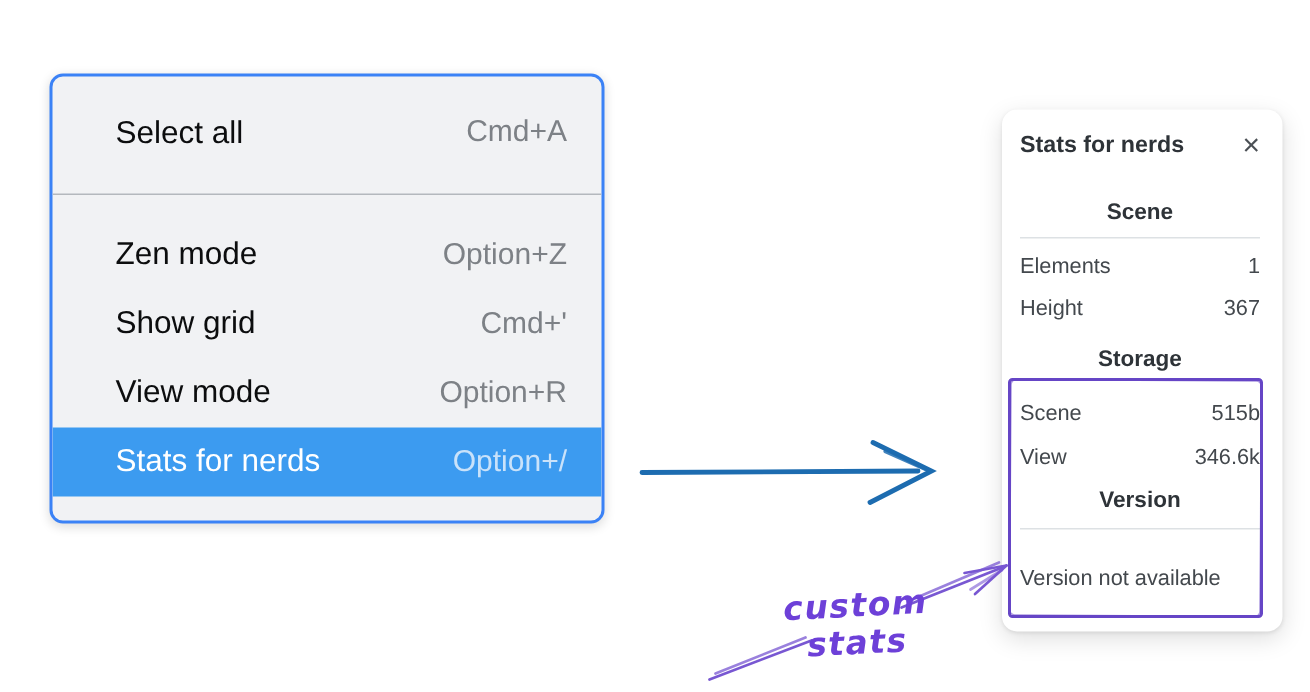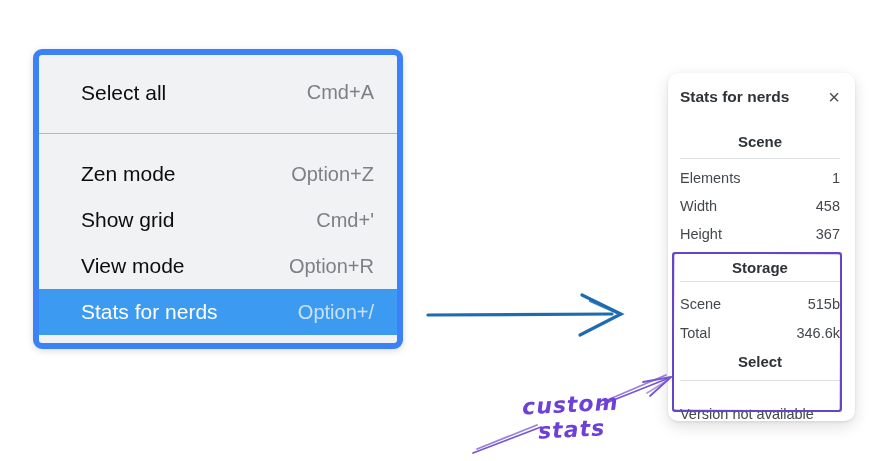--- a/index.html
+++ b/index.html
@@ -17,21 +17,21 @@
 
   
   .menu {
     position: absolute;
     left: 33px;
     top: 49px;
     width: 370px;
     height: 300px;
     box-sizing: border-box;
     background: #f1f2f4;
-    border: 6px solid #3b82f6;
+    border: 2px solid #3b82f6;
     border-radius: 9px;
     box-shadow: 0 2px 7px rgba(0,0,0,0.14);
     padding-top: 15px;
     overflow: hidden;
   }
   .menu-item {
     height: 45px;
     display: flex;
     align-items: center;
     justify-content: space-between;
@@ -217,43 +217,39 @@
     </div>
 
     <div class="section-heading heading-scene">Scene</div>
     <div class="panel-divider div-scene"></div>
     <div class="stat-rows-scene">
       <div class="stat-row">
         <span>Elements</span>
         <span>1</span>
       </div>
       <div class="stat-row">
-        <span>Width</span>
-        <span>458</span>
-      </div>
-      <div class="stat-row">
         <span>Height</span>
         <span>367</span>
       </div>
     </div>
 
     <div class="section-heading heading-storage">Storage</div>
     <div class="panel-divider div-storage"></div>
     <div class="stat-rows-storage">
       <div class="stat-row">
         <span>Scene</span>
         <span>515b</span>
       </div>
       <div class="stat-row">
-        <span>Total</span>
+        <span>View</span>
         <span>346.6k</span>
       </div>
     </div>
 
-    <div class="section-heading heading-version">Select</div>
+    <div class="section-heading heading-version">Version</div>
     <div class="panel-divider div-version"></div>
     <div class="stat-note">Version not available</div>
   </div>
 
   <div class="custom-box"></div>
 
   <svg class="overlay" viewBox="0 0 873 461" xmlns="http://www.w3.org/2000/svg">
 
     <g stroke="#1d6cb0" stroke-width="3.2" fill="none" stroke-linecap="round">
       <path d="M428,315 L612,314"></path>

